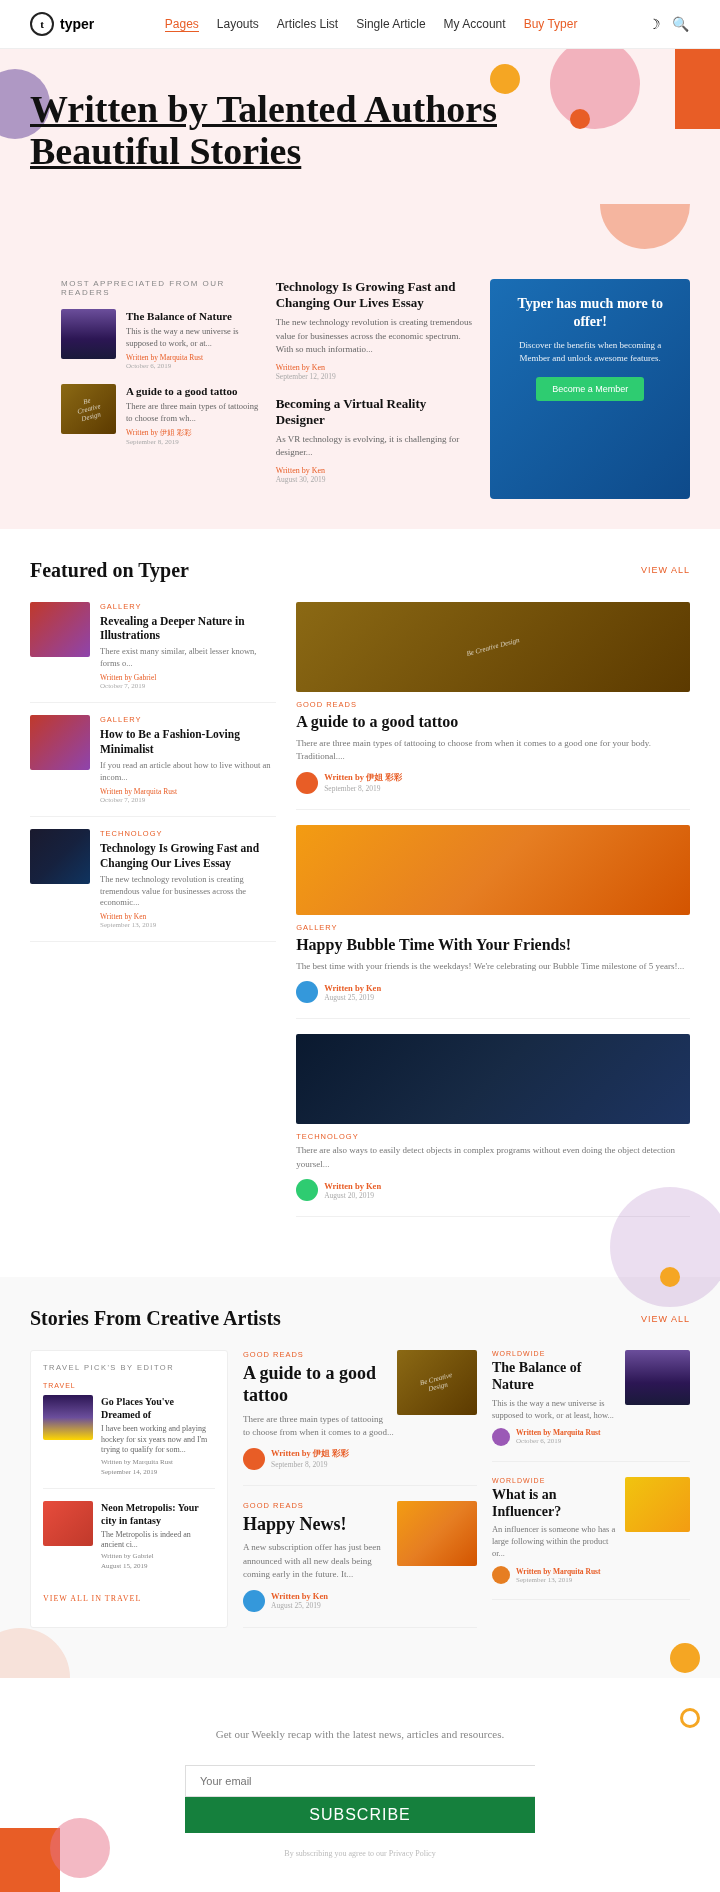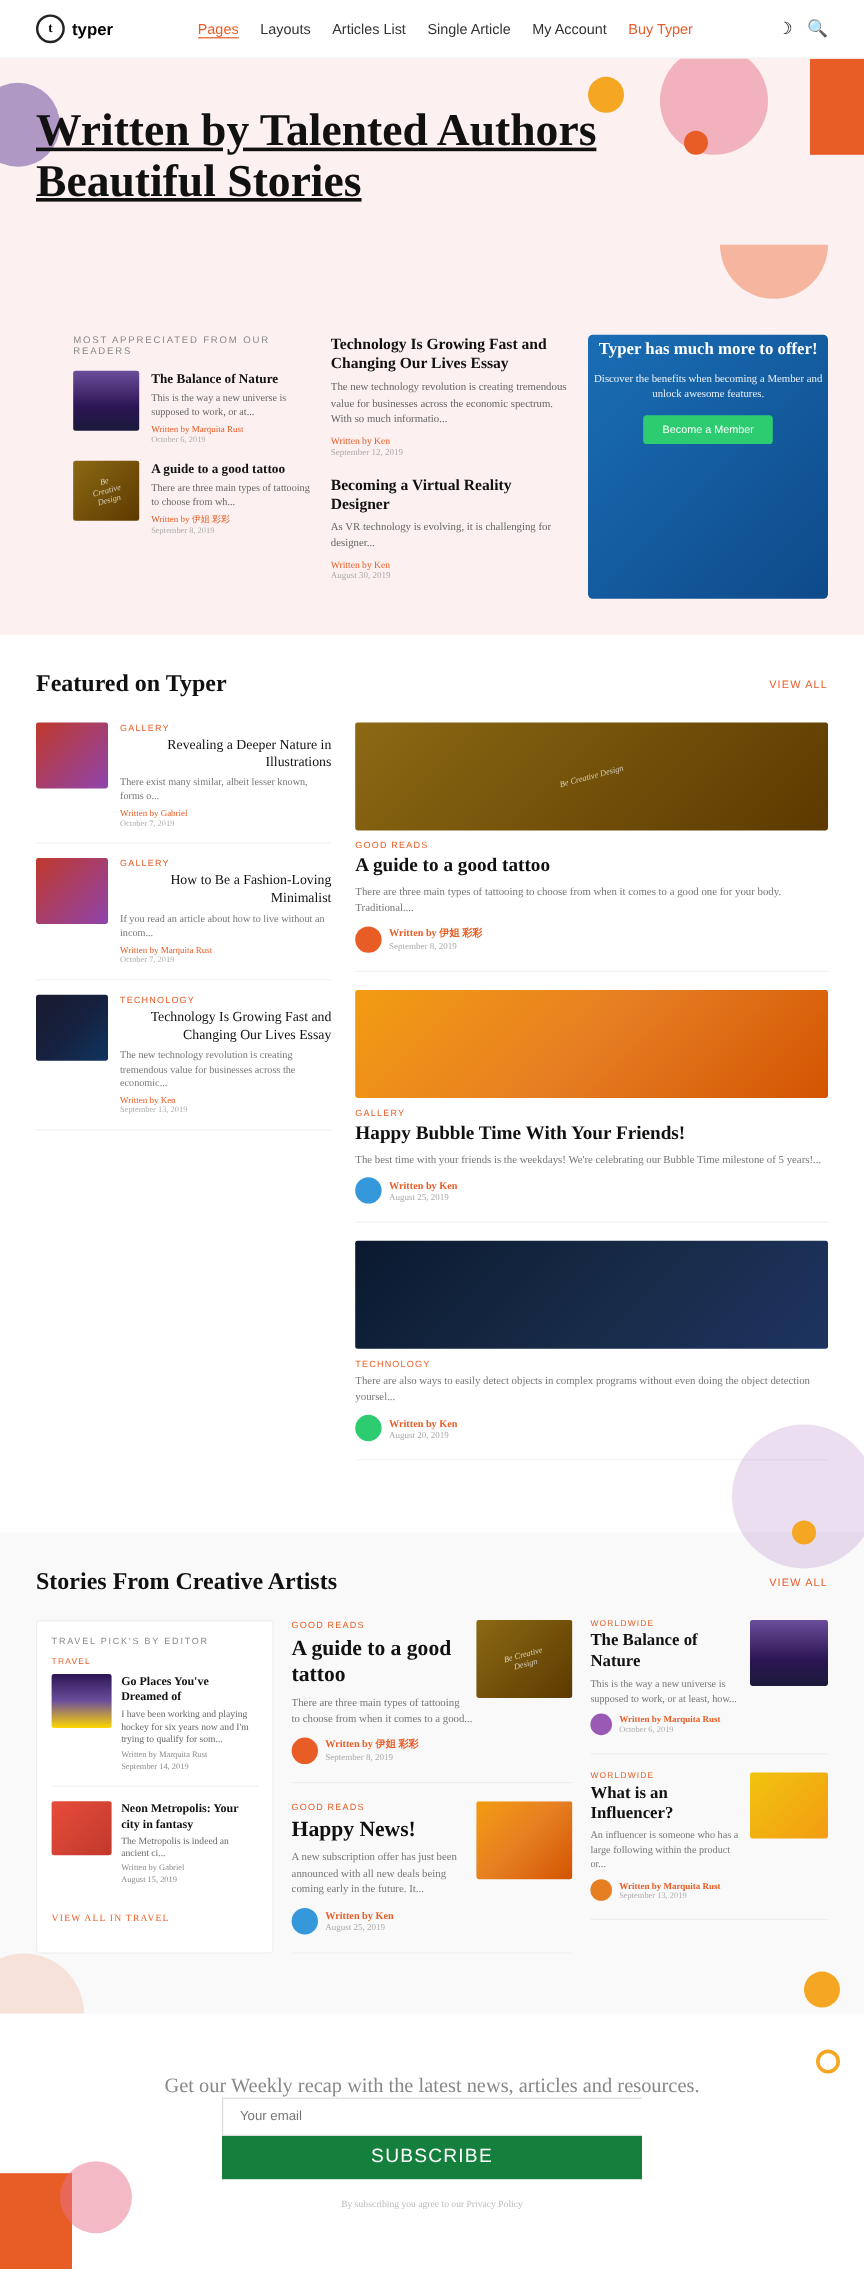--- a/index.html
+++ b/index.html
@@ -33,38 +33,38 @@
     .small-article-text h4 { font-size: 11px; font-weight: bold; color: #111; margin-bottom: 3px; line-height: 1.3; }
     .small-article-text p { font-size: 8.5px; color: #666; line-height: 1.4; }
     .small-article-text .author { font-size: 7.5px; color: #e85d26; margin-top: 3px; }
     .small-article-text .date { font-size: 7px; color: #aaa; }
 
     .mid-article h3 { font-size: 13px; font-weight: bold; color: #111; margin-bottom: 5px; }
     .mid-article p { font-size: 9px; color: #666; line-height: 1.5; margin-bottom: 6px; }
     .mid-article { margin-bottom: 15px; }
     .mid-article .meta { font-size: 8px; color: #888; }
 
-    .promo-box { background: linear-gradient(135deg, #1a6eb5, #0e4a8a); color: #fff; padding: 4px; border-radius: 4px; text-align: center; }
+    .promo-box { background: linear-gradient(135deg, #1a6eb5, #0e4a8a); color: #fff; padding: 16px; border-radius: 4px; text-align: center; }
     .promo-box h3 { font-size: 14px; font-weight: bold; margin-bottom: 8px; line-height: 1.3; }
     .promo-box p { font-size: 9px; line-height: 1.4; margin-bottom: 12px; opacity: 0.9; }
     .promo-box .btn { background: #2ecc71; color: #fff; border: none; padding: 7px 16px; border-radius: 3px; font-size: 9px; cursor: pointer; }
 
     
     .featured-section { padding: 30px 30px; background: #fff; }
     .section-header { display: flex; justify-content: space-between; align-items: center; margin-bottom: 20px; }
     .section-header h2 { font-size: 20px; font-weight: bold; color: #111; }
     .view-all { font-family: Arial, sans-serif; font-size: 9px; color: #e85d26; text-transform: uppercase; letter-spacing: 1px; text-decoration: none; }
 
     .featured-grid { display: grid; grid-template-columns: 1fr 1.6fr; gap: 20px; }
 
     .featured-left-articles { display: flex; flex-direction: column; gap: 12px; }
     .feat-left-item { display: flex; gap: 10px; padding-bottom: 12px; border-bottom: 1px solid #f0f0f0; }
     .feat-left-img { width: 60px; height: 55px; border-radius: 3px; flex-shrink: 0; }
     .feat-left-info .category { font-family: Arial, sans-serif; font-size: 7.5px; color: #e85d26; text-transform: uppercase; letter-spacing: 1px; margin-bottom: 3px; }
-    .feat-left-info h4 { font-size: 11.5px; font-weight: normal; color: #111; margin-bottom: 3px; line-height: 1.3; text-align: right; }
+    .feat-left-info h4 { font-size: 11.5px; font-weight: bold; color: #111; margin-bottom: 3px; line-height: 1.3; }
     .feat-left-info p { font-size: 8.5px; color: #777; line-height: 1.4; }
     .feat-left-info .meta { font-size: 7.5px; color: #e85d26; margin-top: 3px; }
     .feat-left-info .date { font-size: 7px; color: #aaa; }
 
     .featured-right { display: flex; flex-direction: column; gap: 15px; }
     .feat-right-item { display: flex; flex-direction: column; padding-bottom: 15px; border-bottom: 1px solid #f0f0f0; }
     .feat-right-img { width: 100%; height: 90px; object-fit: cover; border-radius: 3px; margin-bottom: 8px; }
     .feat-right-item .category { font-family: Arial, sans-serif; font-size: 7.5px; color: #e85d26; text-transform: uppercase; letter-spacing: 1px; margin-bottom: 3px; }
     .feat-right-item h3 { font-size: 16px; font-weight: bold; color: #111; margin-bottom: 6px; line-height: 1.2; }
     .feat-right-item p { font-size: 9px; color: #777; line-height: 1.5; margin-bottom: 8px; }
@@ -98,21 +98,21 @@
     .right-story { display: flex; gap: 8px; padding-bottom: 15px; border-bottom: 1px solid #eee; }
     .right-story-info { flex: 1; }
     .right-story-info .cat { font-family: Arial, sans-serif; font-size: 7px; color: #e85d26; text-transform: uppercase; letter-spacing: 1px; margin-bottom: 3px; }
     .right-story-info h4 { font-size: 14px; font-weight: bold; color: #111; margin-bottom: 4px; line-height: 1.2; }
     .right-story-info p { font-size: 8.5px; color: #777; line-height: 1.4; }
     .right-story-img { width: 65px; height: 55px; border-radius: 3px; flex-shrink: 0; }
 
     
     .newsletter-section { padding: 50px 30px; background: #fff; text-align: center; position: relative; overflow: hidden; }
     .newsletter-section h2 { font-size: 26px; font-weight: bold; color: #111; margin-bottom: 10px; }
-    .newsletter-section p { font-size: 17px; color: #888; }
+    .newsletter-section p { font-size: 11px; color: #888; margin-bottom: 25px; }
     .newsletter-form { display: flex; justify-content: center; gap: 0; max-width: 350px; margin: 0 auto 10px; flex-direction: column; }
     .newsletter-input { flex: 1; border: 1px solid #ddd; border-right: none; padding: 9px 14px; font-size: 11px; outline: none; }
     .newsletter-btn { background: #15803d; color: #fff; border: none; padding: 9px 16px; font-size: 16px; font-family: Arial; letter-spacing: 1px; cursor: pointer; text-transform: uppercase; }
     .newsletter-legal { font-size: 8px; color: #bbb; margin-top: 16px; }
 
     
     .img-ph { display: block; background: #ccc; border-radius: 2px; }
     .img-mountain { background: linear-gradient(180deg, #6B4E9B 0%, #2C1654 60%, #1a1a3a 100%); }
     .img-tattoo { background: linear-gradient(135deg, #8B6914 0%, #5C3A00 100%); position: relative; overflow: hidden; }
     .img-tattoo::after { content: 'Be Creative Design'; position: absolute; top: 50%; left: 50%; transform: translate(-50%, -50%) rotate(-15deg); font-size: 7px; color: rgba(255,255,255,0.7); text-align: center; font-style: italic; }

